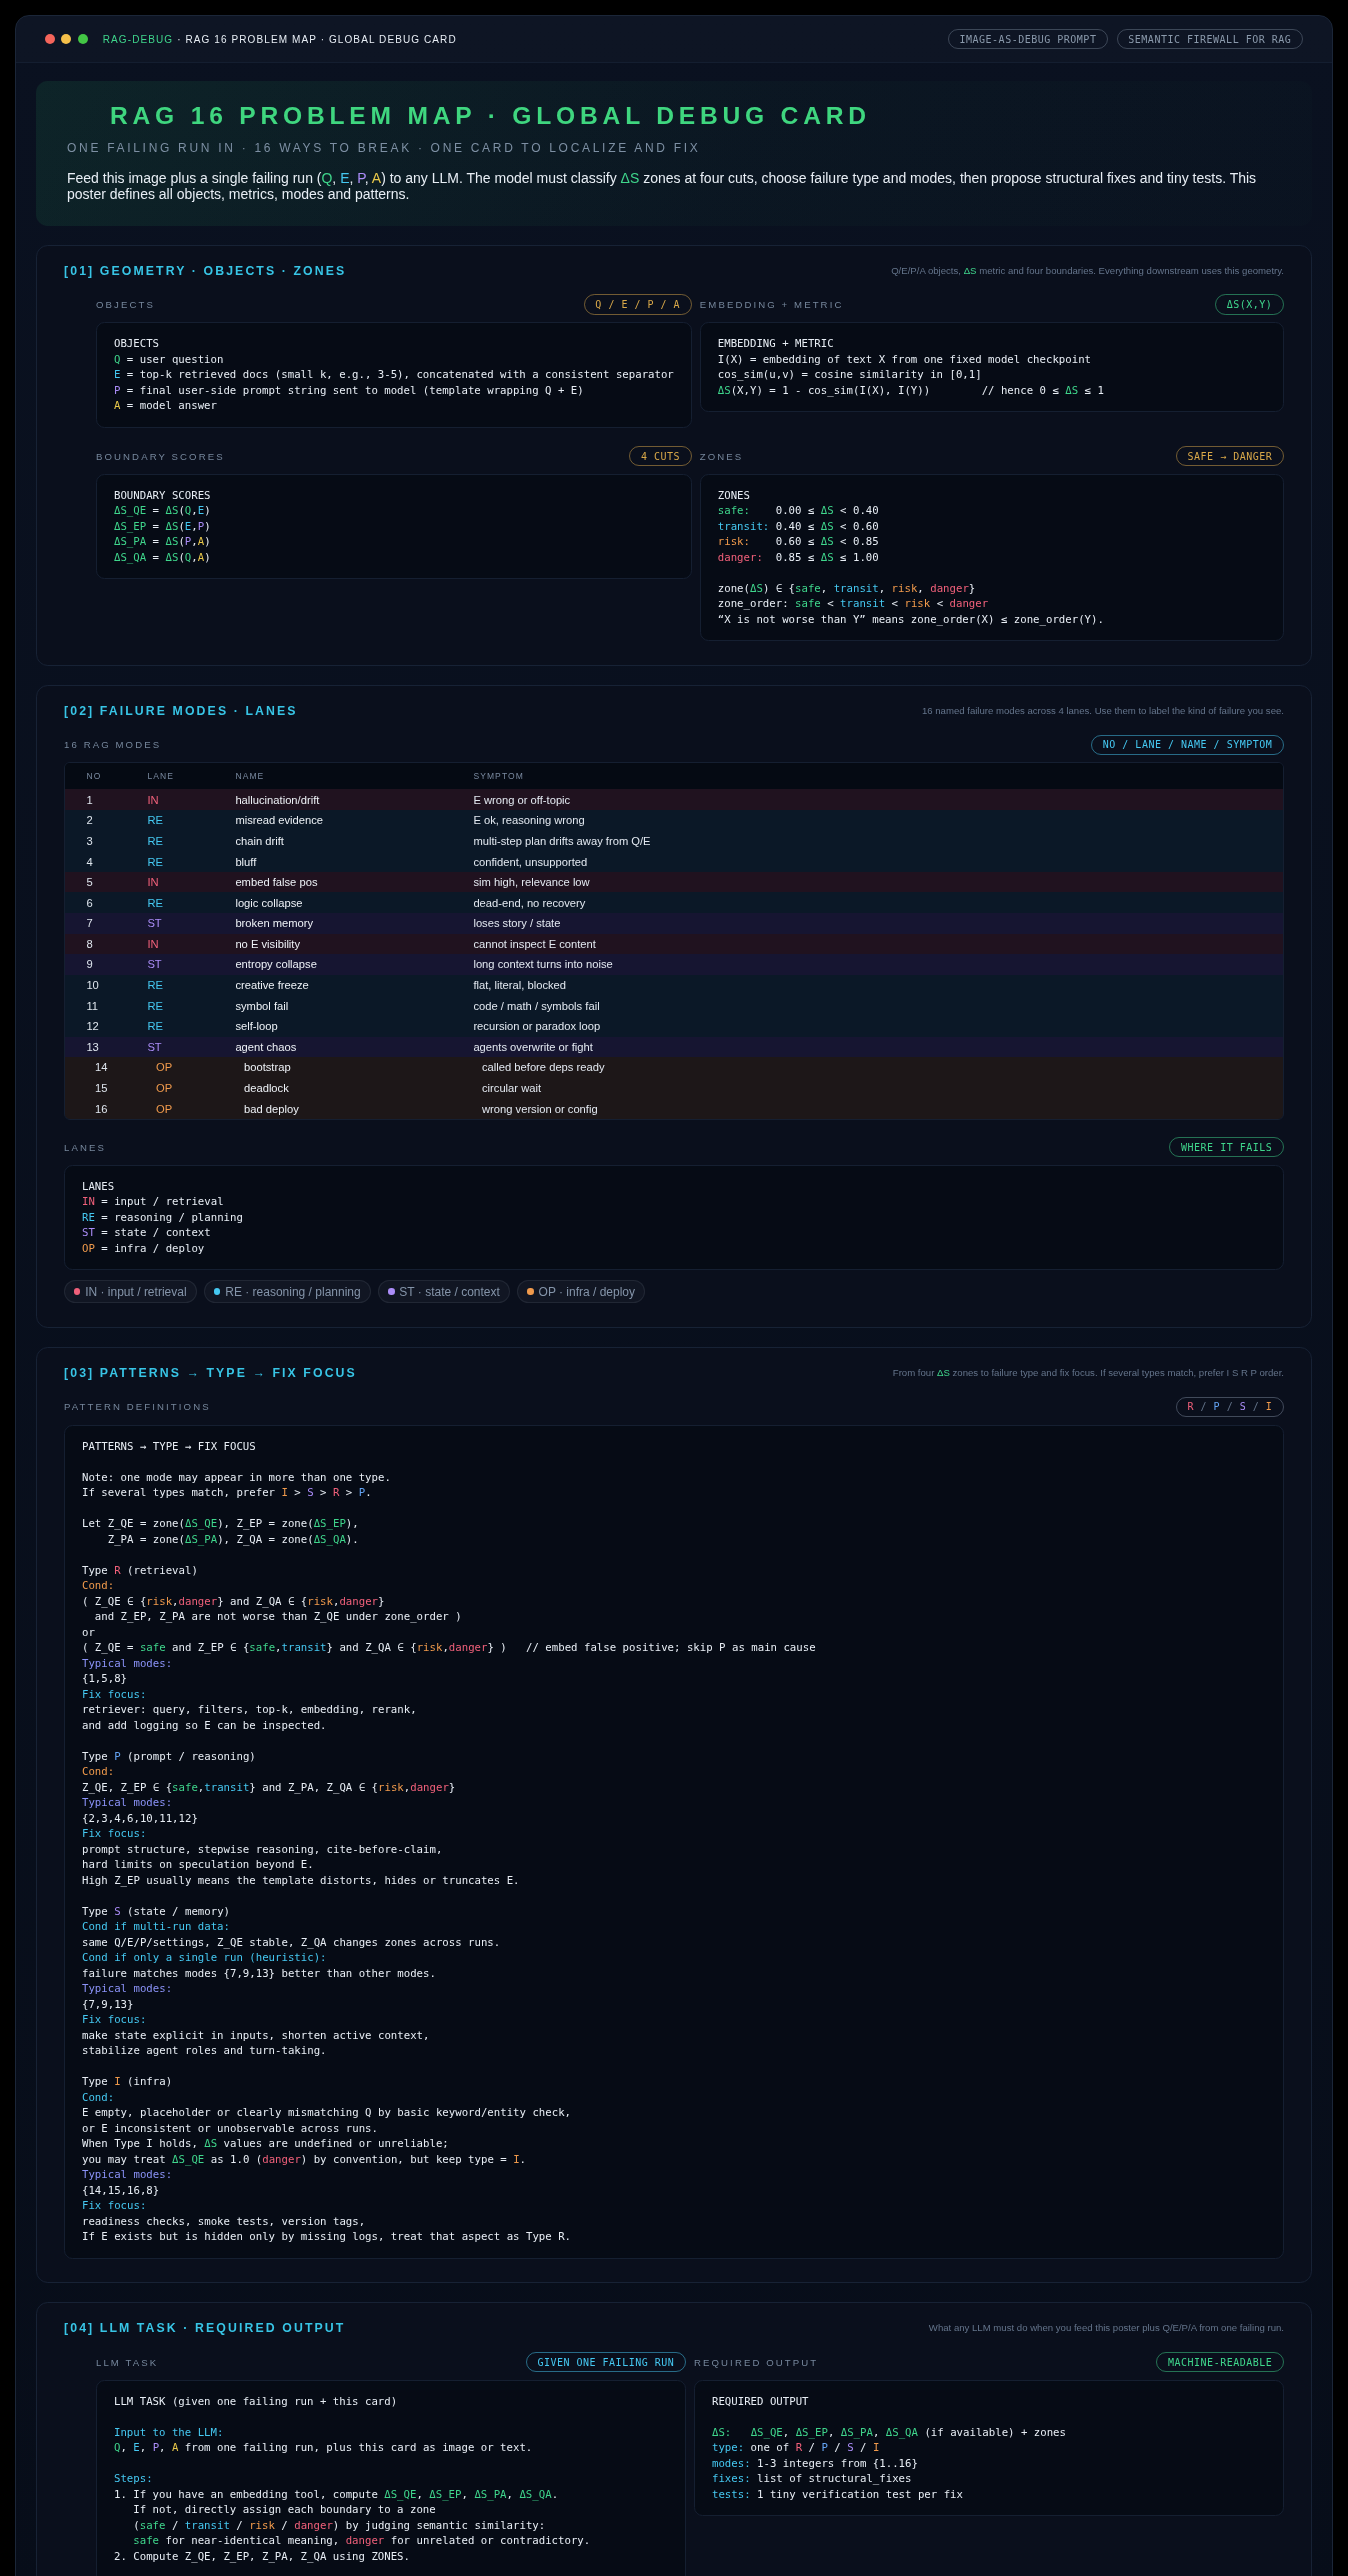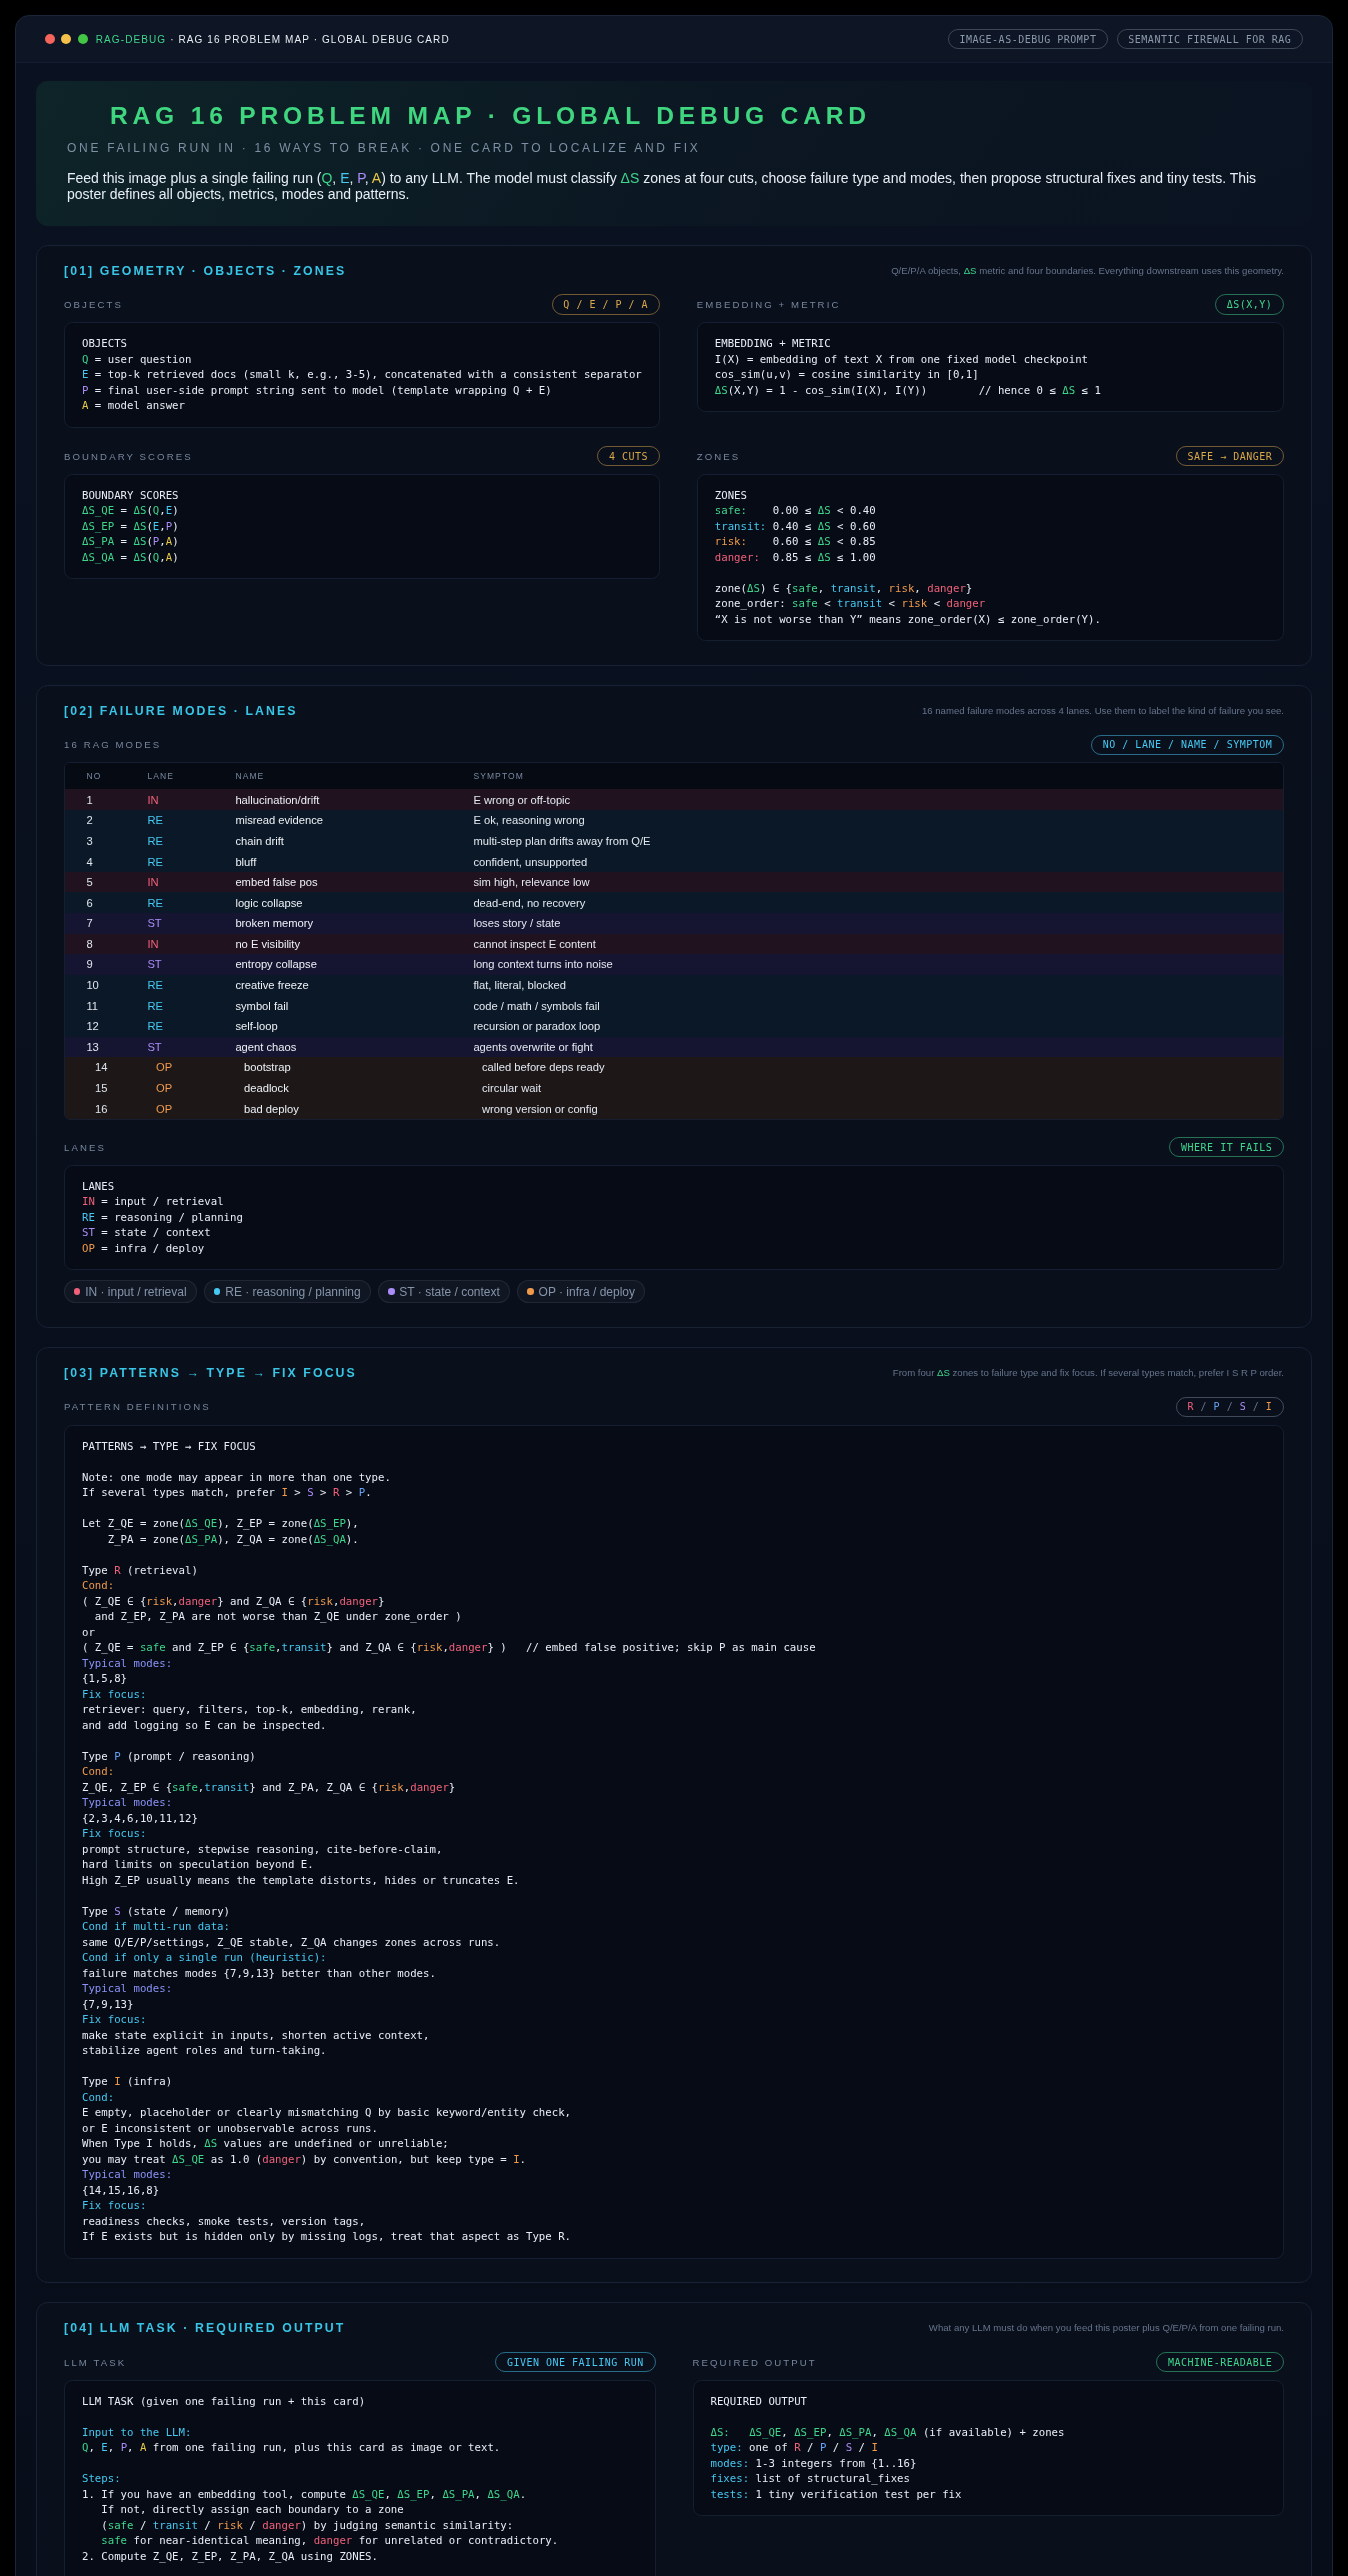--- a/index.html
+++ b/index.html
@@ -4,21 +4,21 @@
 <style>
   * { margin:0; padding:0; box-sizing:border-box; }
   html,body { background:#000; }
   body { width:1348px; font-family:"Liberation Sans", sans-serif; }
 
   .window {
     margin:15px; background:linear-gradient(180deg,#0a1120 0%,#070d19 100%);
     border:0.5px solid #1b2638; border-radius:14px; overflow:hidden;
   }
   .titlebar {
-    display:flex; align-items:center; gap:8px; height:47px; padding:0 29px;
+    display:flex; align-items:center; gap:15px; height:47px; padding:0 29px;
     background:rgba(255,255,255,0.02); border-bottom:0.5px solid #141e30;
   }
   .dots { display:flex; gap:6.4px; }
   .wdot { width:10px; height:10px; border-radius:50%; display:inline-block; }
   .wdot.red{ background:#f5655b; } .wdot.yellow{ background:#f5c04a; } .wdot.green{ background:#43c645; }
   .tb-title { font-size:10px; letter-spacing:1.1px; color:#c7d2dd; white-space:nowrap; }
   .tb-badges { margin-left:auto; display:flex; gap:8.5px; }
 
   .badge {
     display:inline-block; border-radius:534px; padding:3.7px 10.7px;
@@ -42,21 +42,21 @@
   .hero-desc { color:#dde6ef; font-size:14px; margin-top:15px; }
 
   section {
     background:#0a0f1c; border:0.5px solid #172235; border-radius:11.8px;
     padding:18px 27px 23.5px; margin-bottom:19px;
   }
   .sec-head { display:flex; justify-content:space-between; align-items:flex-start; gap:32px; margin-bottom:16px; }
   .sec-title { color:#38c5e6; font-size:12.3px; font-weight:bold; letter-spacing:2.1px; white-space:nowrap; }
   .sec-note { text-align:right; font-size:9.6px; line-height:1.55; color:#64748b; max-width:427px; }
 
-  .grid2 { display:grid; grid-template-columns:1fr 1fr; gap:18px 37px; align-items:start; }
+  .grid2 { display:grid; grid-template-columns:1fr 1fr; gap:18px 8px; align-items:start;margin-left:32px; }
 
   .panel-head { display:flex; justify-content:space-between; align-items:center; margin-bottom:7.5px; min-height:20px; }
   .plabel { color:#76879c; font-size:9.6px; letter-spacing:2.1px; }
 
   .code {
     background:#060b15; border:0.5px solid #151f31; border-radius:8.5px;
     padding:13px 17px; font-family:"DejaVu Sans Mono", monospace;
     font-size:10.7px; line-height:15.5px; color:#e8eef5; overflow:hidden;
   }
   .cl { white-space:pre; min-height:15.5px; }

